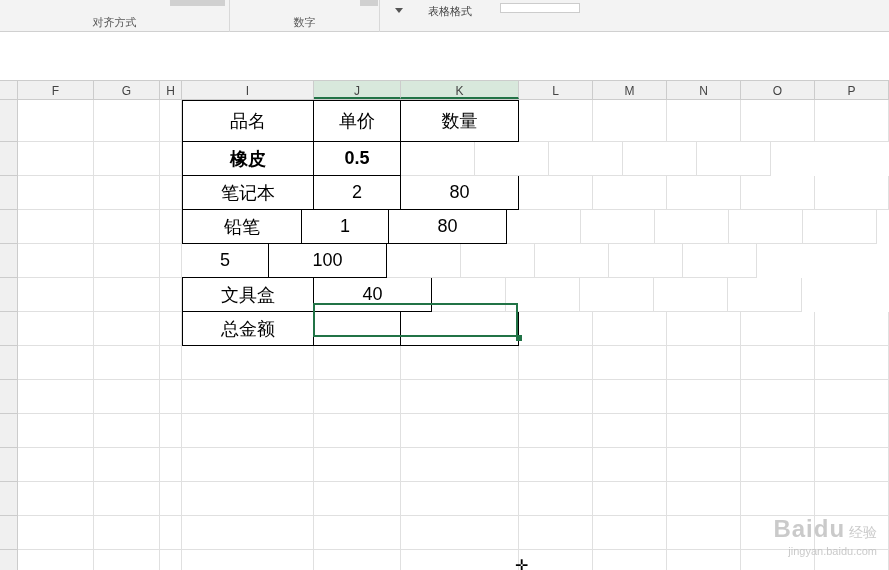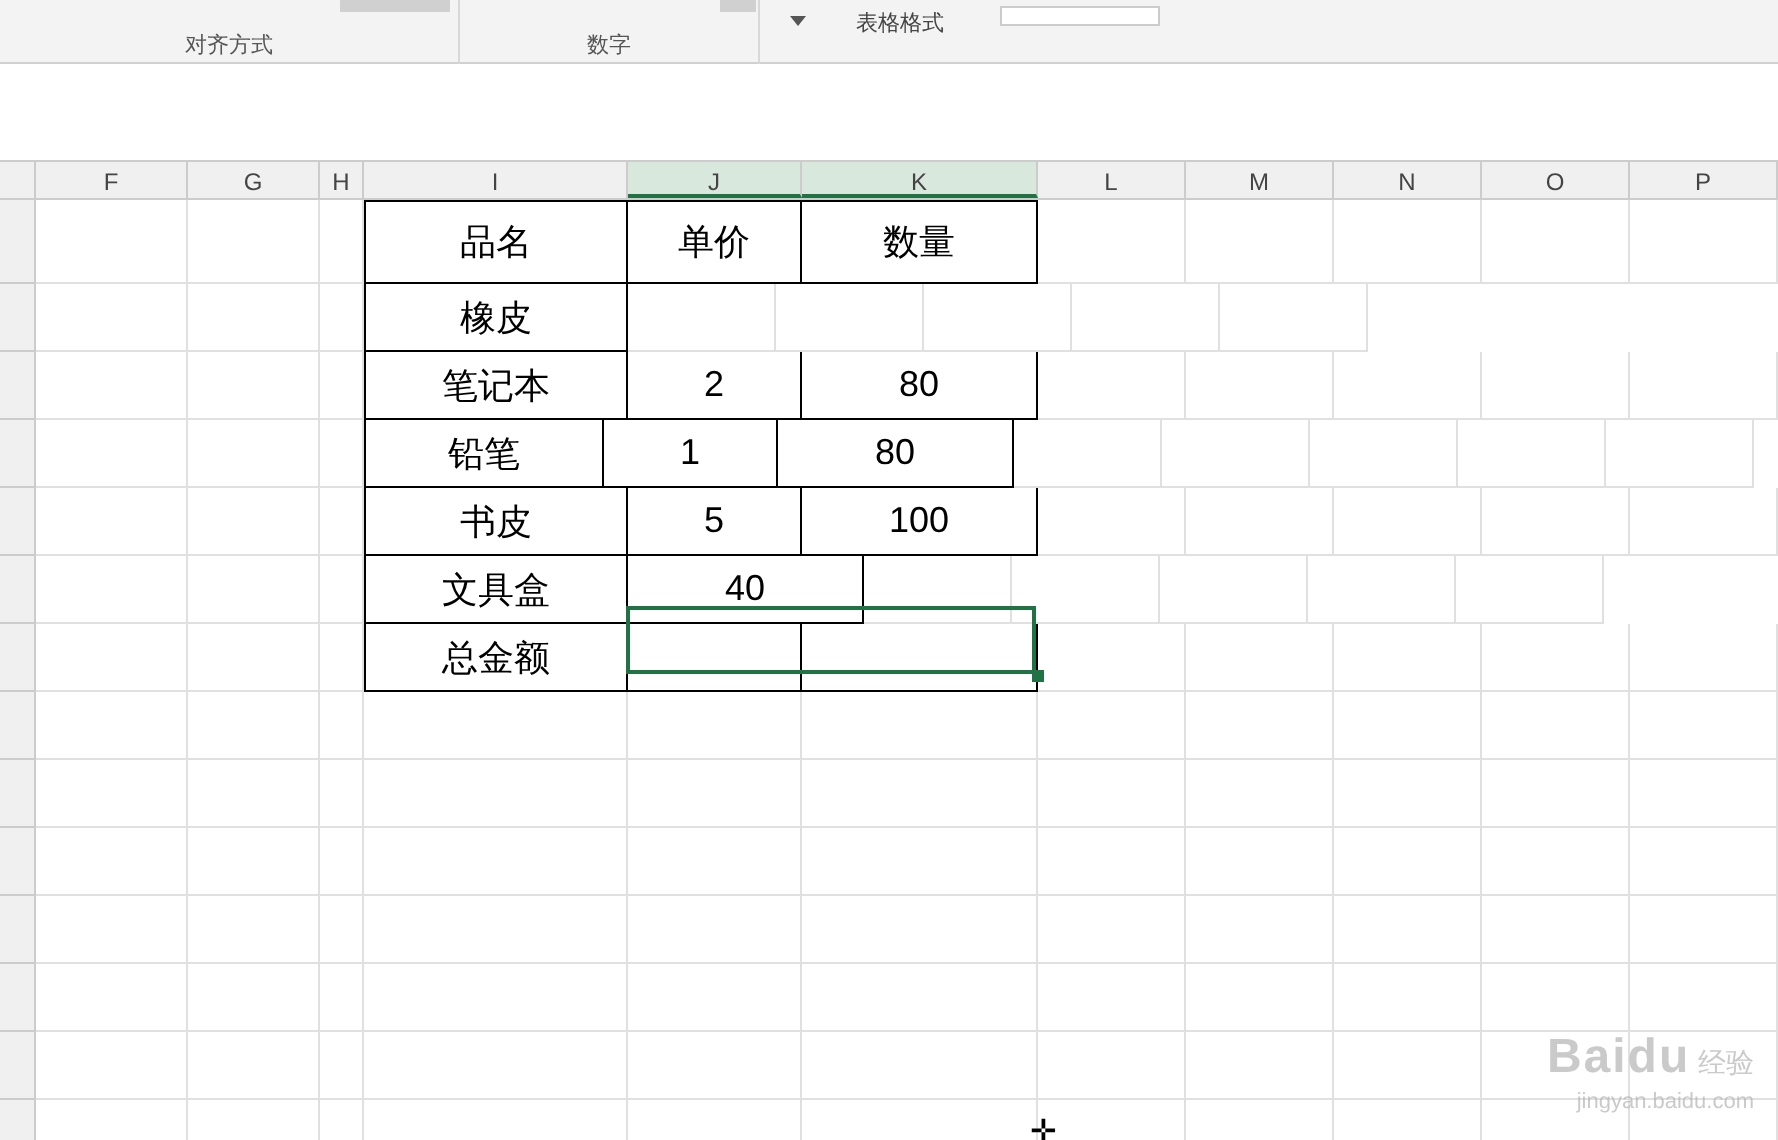--- a/index.html
+++ b/index.html
@@ -208,26 +208,27 @@
         <div class="cell" style="width: 22px;"></div>
         <div class="cell b-top b-left b-right b-bottom" style="width: 132px;">品名</div>
         <div class="cell b-top b-right b-bottom" style="width: 87px;">单价</div>
         <div class="cell b-top b-right b-bottom" style="width: 118px; text-align: center;">数量</div>
         <div class="cell" style="width: 74px;"></div>
         <div class="cell" style="width: 74px;"></div>
         <div class="cell" style="width: 74px;"></div>
         <div class="cell" style="width: 74px;"></div>
         <div class="cell" style="width: 74px;"></div>
       </div>
-      <div class="row" style="height: 34px;">
+      <div class="row" style="height: 34px; font-weight: bold;">
         <div class="rownum"></div>
         <div class="cell" style="width: 76px;"></div>
         <div class="cell" style="width: 66px;"></div>
         <div class="cell" style="width: 22px;"></div>
         <div class="cell b-left b-right b-bottom" style="width: 132px;">橡皮</div>
+        <div class="cell b-right b-bottom" style="width: 87px;">0.5</div>
         <div class="cell" style="width: 74px;"></div>
         <div class="cell" style="width: 74px;"></div>
         <div class="cell" style="width: 74px;"></div>
         <div class="cell" style="width: 74px;"></div>
         <div class="cell" style="width: 74px;"></div>
       </div>
       <div class="row" style="height: 34px;">
         <div class="rownum"></div>
         <div class="cell" style="width: 76px;"></div>
         <div class="cell" style="width: 66px;"></div>
@@ -253,21 +254,20 @@
         <div class="cell" style="width: 74px;"></div>
         <div class="cell" style="width: 74px;"></div>
         <div class="cell" style="width: 74px;"></div>
         <div class="cell" style="width: 74px;"></div>
       </div>
       <div class="row" style="height: 34px;">
         <div class="rownum"></div>
         <div class="cell" style="width: 76px;"></div>
         <div class="cell" style="width: 66px;"></div>
         <div class="cell" style="width: 22px;"></div>
-        <div class="cell b-left b-right b-bottom" style="width: 132px;">书皮</div>
         <div class="cell b-right b-bottom" style="width: 87px;">5</div>
         <div class="cell b-right b-bottom" style="width: 118px;">100</div>
         <div class="cell" style="width: 74px;"></div>
         <div class="cell" style="width: 74px;"></div>
         <div class="cell" style="width: 74px;"></div>
         <div class="cell" style="width: 74px;"></div>
         <div class="cell" style="width: 74px;"></div>
       </div>
       <div class="row" style="height: 34px;">
         <div class="rownum"></div>

